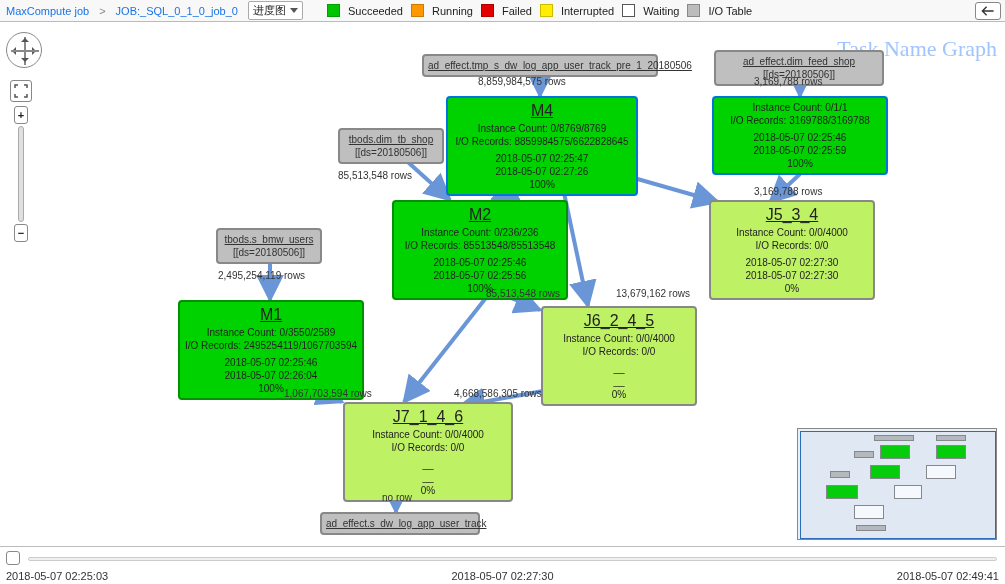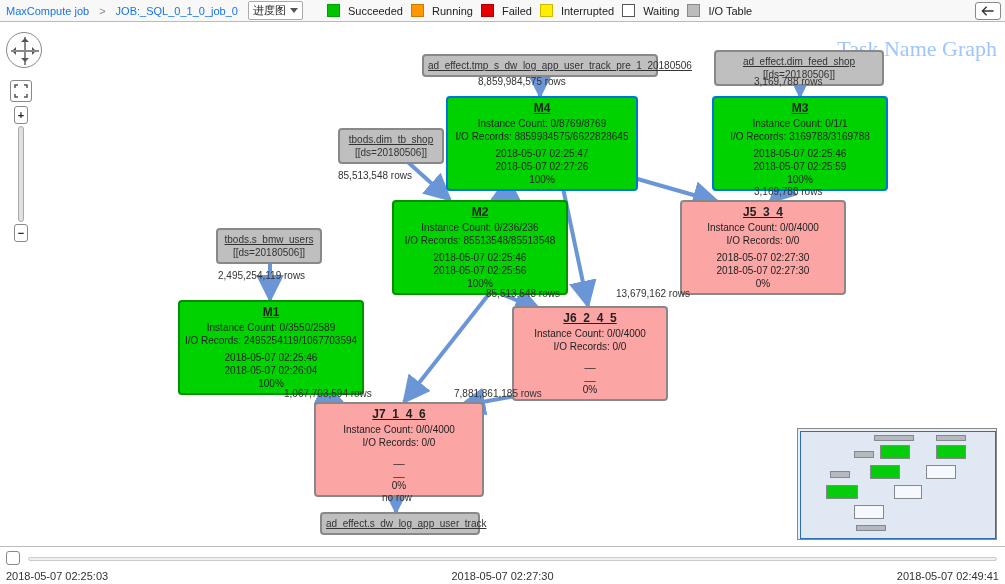--- a/index.html
+++ b/index.html
@@ -38,26 +38,26 @@
   .pan-wheel .tri.w{left:1px;top:14px;border-right-color:#555;}
   .pan-wheel .tri.e{right:1px;top:14px;border-left-color:#555;}
   .fit-btn{position:absolute;top:80px;left:10px;width:22px;height:22px;border:1px solid #888;border-radius:3px;background:#fff;cursor:pointer;display:flex;align-items:center;justify-content:center;}
   .zoom-ctrl{position:absolute;top:106px;left:14px;width:14px;display:flex;flex-direction:column;align-items:center;}
   .zbtn{width:14px;height:18px;border:1px solid #888;background:#fff;cursor:pointer;display:flex;align-items:center;justify-content:center;font-weight:bold;border-radius:3px;}
   .ztrack{width:6px;height:96px;background:#e0e0e0;margin:2px 0;border:1px solid #aaa;border-radius:3px;}
 
   
   .canvas{position:absolute;top:22px;left:0;right:0;bottom:38px;}
   .node{position:absolute;border:2px solid #555;border-radius:4px;text-align:center;font-size:10px;line-height:1.3; padding:3px 4px; cursor:pointer;}
-  .node-title{font-weight:bold;text-decoration:underline;font-size:12px;}
+  .node-title{font-weight:normal;text-decoration:underline;font-size:16px;}
   .node-io{background:#bfbfbf;border-color:#888;color:#333;font-size:10px;}
   .node-io .io-name{text-decoration:underline;}
   .node-succ{background:#00d200;border-color:#0074dd;}
   .node-succ2{background:#00d200;border-color:#009000;}
-  .node-wait{background:#fca5a5;border-color:#888;}
+  .node-wait{background:#bef264;border-color:#888;margin-left:29px;}
   .edge-label{position:absolute;font-size:10px;color:#333;white-space:nowrap;}
   svg.edges{position:absolute;top:0;left:0;width:100%;height:100%;pointer-events:none;}
 
   
   .minimap{position:absolute;right:8px;bottom:44px;width:200px;height:112px;border:1px solid #888;background:#e9f0f6;}
   .minimap .mini-node{position:absolute;border:1px solid #888;}
   .mini-succ{background:#00d200;}
   .mini-io{background:#bcbcbc;}
   .mini-wait{background:#fff;}
   .minimap .view-rect{position:absolute;border:1px solid #2a6ebb;background:rgba(80,130,200,0.06);pointer-events:none;}
@@ -165,21 +165,20 @@
   <div class="node node-succ" style="top:74px;left:446px;width:192px;">
     <div class="node-title">M4</div>
     <div>Instance Count: 0/8769/8769</div>
     <div>I/O Records: 8859984575/6622828645</div>
     <div style="height:4px"></div>
     <div>2018-05-07 02:25:47</div>
     <div>2018-05-07 02:27:26</div>
     <div>100%</div>
   </div>
   <div class="node node-succ" style="top:74px;left:712px;width:176px;">
-    <div class="node-title">M3</div>
     <div>Instance Count: 0/1/1</div>
     <div>I/O Records: 3169788/3169788</div>
     <div style="height:4px"></div>
     <div>2018-05-07 02:25:46</div>
     <div>2018-05-07 02:25:59</div>
     <div>100%</div>
   </div>
   <div class="node node-succ2" style="top:178px;left:392px;width:176px;">
     <div class="node-title">M2</div>
     <div>Instance Count: 0/236/236</div>
@@ -227,21 +226,21 @@
   </div>
 
   <div class="edge-label" style="top:54px;left:478px;">8,859,984,575 rows</div>
   <div class="edge-label" style="top:54px;left:754px;">3,169,788 rows</div>
   <div class="edge-label" style="top:148px;left:338px;">85,513,548 rows</div>
   <div class="edge-label" style="top:248px;left:218px;">2,495,254,119 rows</div>
   <div class="edge-label" style="top:164px;left:754px;">3,169,788 rows</div>
   <div class="edge-label" style="top:266px;left:486px;">85,513,548 rows</div>
   <div class="edge-label" style="top:266px;left:616px;">13,679,162 rows</div>
   <div class="edge-label" style="top:366px;left:284px;">1,067,703,594 rows</div>
-  <div class="edge-label" style="top:366px;left:454px;">7,881,861,185 rows</div>
+  <div class="edge-label" style="top:366px;left:454px;">4,668,586,305 rows</div>
   <div class="edge-label" style="top:470px;left:382px;">no row</div>
 </div>
 
 <div class="minimap">
   <div class="mini-node mini-io" style="top:6px;left:76px;width:40px;height:6px;"></div>
   <div class="mini-node mini-io" style="top:6px;left:138px;width:30px;height:6px;"></div>
   <div class="mini-node mini-succ" style="top:16px;left:82px;width:30px;height:14px;"></div>
   <div class="mini-node mini-succ" style="top:16px;left:138px;width:30px;height:14px;"></div>
   <div class="mini-node mini-io" style="top:22px;left:56px;width:20px;height:7px;"></div>
   <div class="mini-node mini-succ" style="top:36px;left:72px;width:30px;height:14px;"></div>

